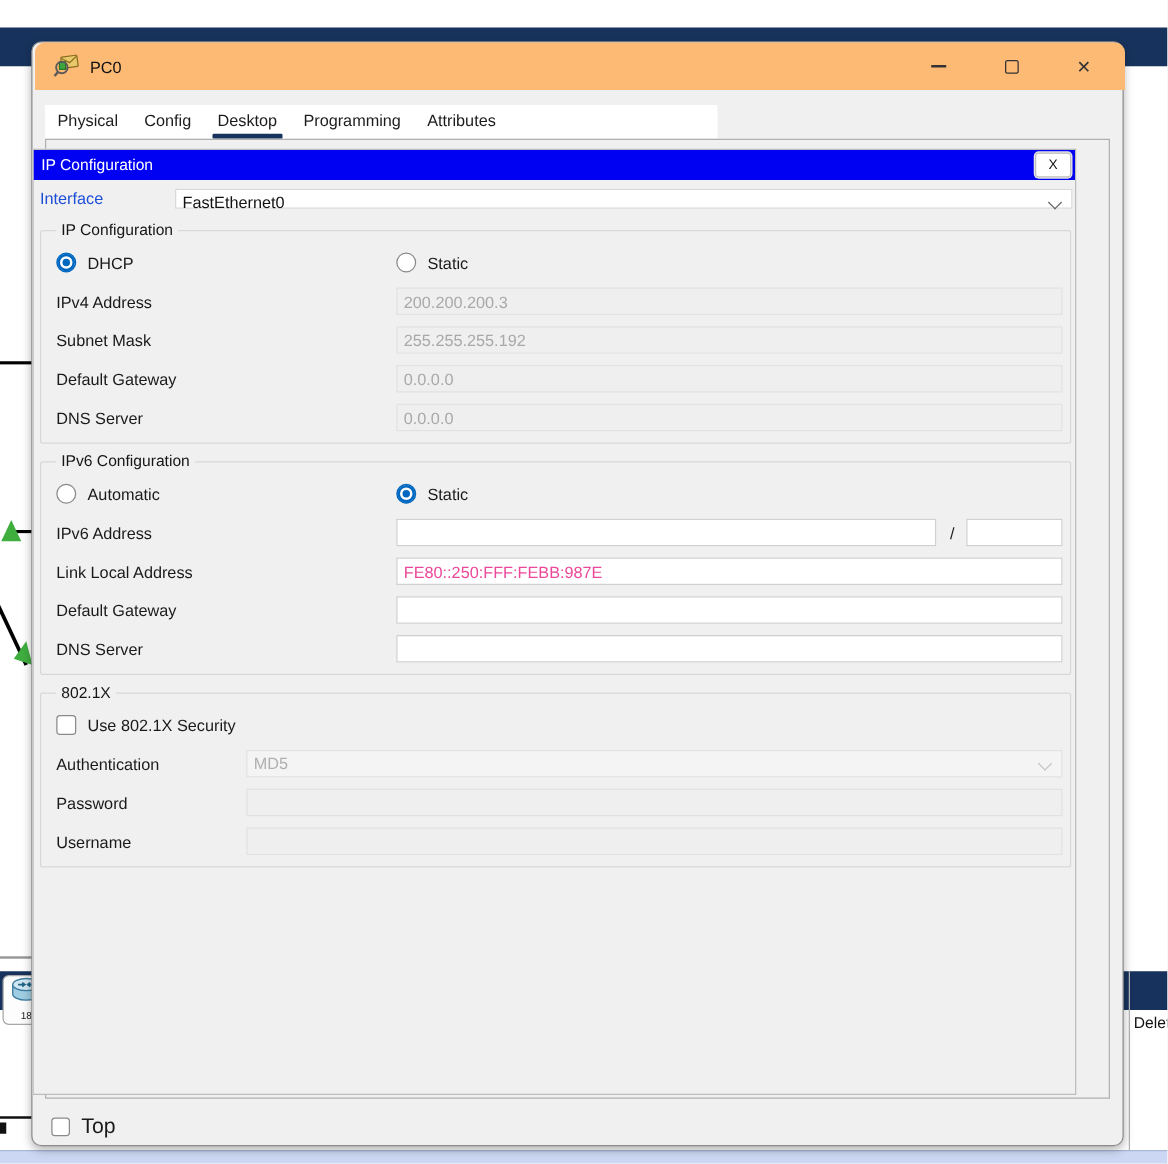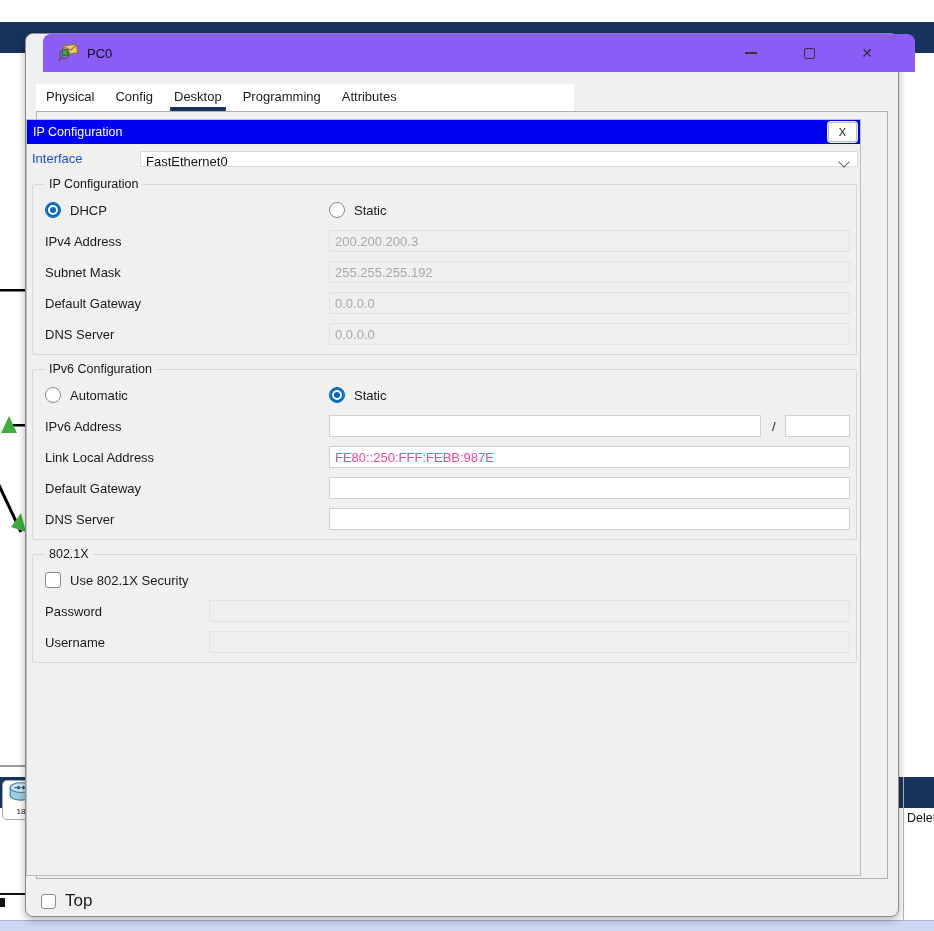--- a/index.html
+++ b/index.html
@@ -22,21 +22,21 @@
     font-size:12.5px;color:#111;white-space:nowrap;background:#fff;}
   .bg-device-btn{position:absolute;left:2px;top:780px;width:38px;height:40px;background:#fdfdfd;
     border:1px solid #a8a8a8;border-radius:5px;box-sizing:border-box;text-align:center;}
   .bg-device-btn .dev-label{font-size:8px;color:#222;display:block;line-height:9px;}
   
   .window{
     position:absolute;left:25px;top:33px;width:874px;height:884px;
     background:#f0f0f0;border:1px solid #8c8c8c;border-radius:8px;
     box-shadow:0 3px 8px rgba(0,0,0,0.3);box-sizing:border-box;z-index:5;
   }
-  .titlebar{position:absolute;left:17px;top:0;width:100%;height:38px;background:#8b5cf6;
+  .titlebar{position:absolute;left:2px;top:0;width:100%;height:38px;background:#fdba74;
     border-radius:8px 8px 0 0;display:flex;align-items:center;}
   .titlebar .app-icon{margin-left:14px;width:22px;height:20px;}
   .titlebar .title-text{margin-left:8px;font-size:13px;color:#111;}
   .win-btn{position:absolute;top:0;width:44px;height:38px;display:flex;align-items:center;justify-content:center;}
   .win-btn-min{left:703px;}
   .win-btn-max{left:761px;}
   .win-btn-close{left:819px;}
   .glyph-min{width:12px;height:1.5px;background:#333;}
   .glyph-max{width:11px;height:11px;border:1.5px solid #333;border-radius:2px;box-sizing:border-box;}
   .glyph-close{font-size:14px;color:#333;line-height:14px;}
@@ -59,21 +59,21 @@
   .iface-row{display:flex;align-items:center;height:23px;margin:3px 2px 0 5px;}
   .iface-row .flabel{width:108px;font-size:13px;color:#1d4ed8;}
   .combo{position:relative;flex:1;height:16px;background:#ffffff;border:1px solid #d9d9d9;
     box-sizing:border-box;font-size:13px;color:#111;line-height:20px;padding-left:5px;}
   .combo .chev{position:absolute;right:9px;top:6px;width:7px;height:7px;
     border-right:1.5px solid #666;border-bottom:1.5px solid #666;transform:rotate(45deg);}
   .combo.disabled{background:#f4f4f4;border-color:#e2e2e2;color:#b0b0b0;}
   .combo.disabled .chev{border-color:#c6c6c6;}
   fieldset{border:1px solid #d8d8d8;border-radius:2px;margin:7px 3px 0 5px;padding:2px 6px 9px 12px;}
   fieldset legend{font-size:12.5px;color:#161616;padding:0 4px;}
-  .frow{display:grid;grid-template-columns:272px 1fr;align-items:center;height:22px;margin-top:9px;gap:12px;}
+  .frow{display:grid;grid-template-columns:272px 1fr;align-items:center;height:22px;margin-top:9px;}
   .frow.narrow{grid-template-columns:152px 1fr;}
   .frow .flabel{font-size:13px;color:#1a1a1a;}
   .frow .cell{display:flex;align-items:center;}
   input.field{height:22px;border:1px solid #d0d0d0;background:#fff;font-family:inherit;
     font-size:13px;color:#ec4899;padding:0 5px;box-sizing:border-box;width:100%;outline:none;}
   input.field:disabled,input.field.dim{background:#efefef;border-color:#e2e2e2;color:#a9a9a9;}
   .ipv6flex{display:flex;align-items:center;width:100%;}
   .ipv6flex .main{width:432px;flex:none;}
   .ipv6flex .slash{margin:0 9px 0 11px;font-size:13px;color:#1a1a1a;}
   .ipv6flex .prefix{flex:1;}
@@ -247,20 +247,29 @@
 
     <fieldset>
       <legend>802.1X</legend>
       <div class="frow" style="margin-top:6px;grid-template-columns:1fr;">
         <span class="cell">
           <span class="checkbox"></span>
           <span class="opt-label">Use 802.1X Security</span>
         </span>
       </div>
       <div class="frow narrow">
+        <span class="flabel">Authentication</span>
+        <span class="cell">
+          <div class="combo disabled" style="height:22px;line-height:20px;">
+            <span>MD5</span>
+            <span class="chev"></span>
+          </div>
+        </span>
+      </div>
+      <div class="frow narrow">
         <span class="flabel">Password</span>
         <span class="cell">
             <input class="field dim" readonly="" value="" style="">
           </span>
       </div>
       <div class="frow narrow">
         <span class="flabel">Username</span>
         <span class="cell">
             <input class="field dim" readonly="" value="" style="">
           </span>

